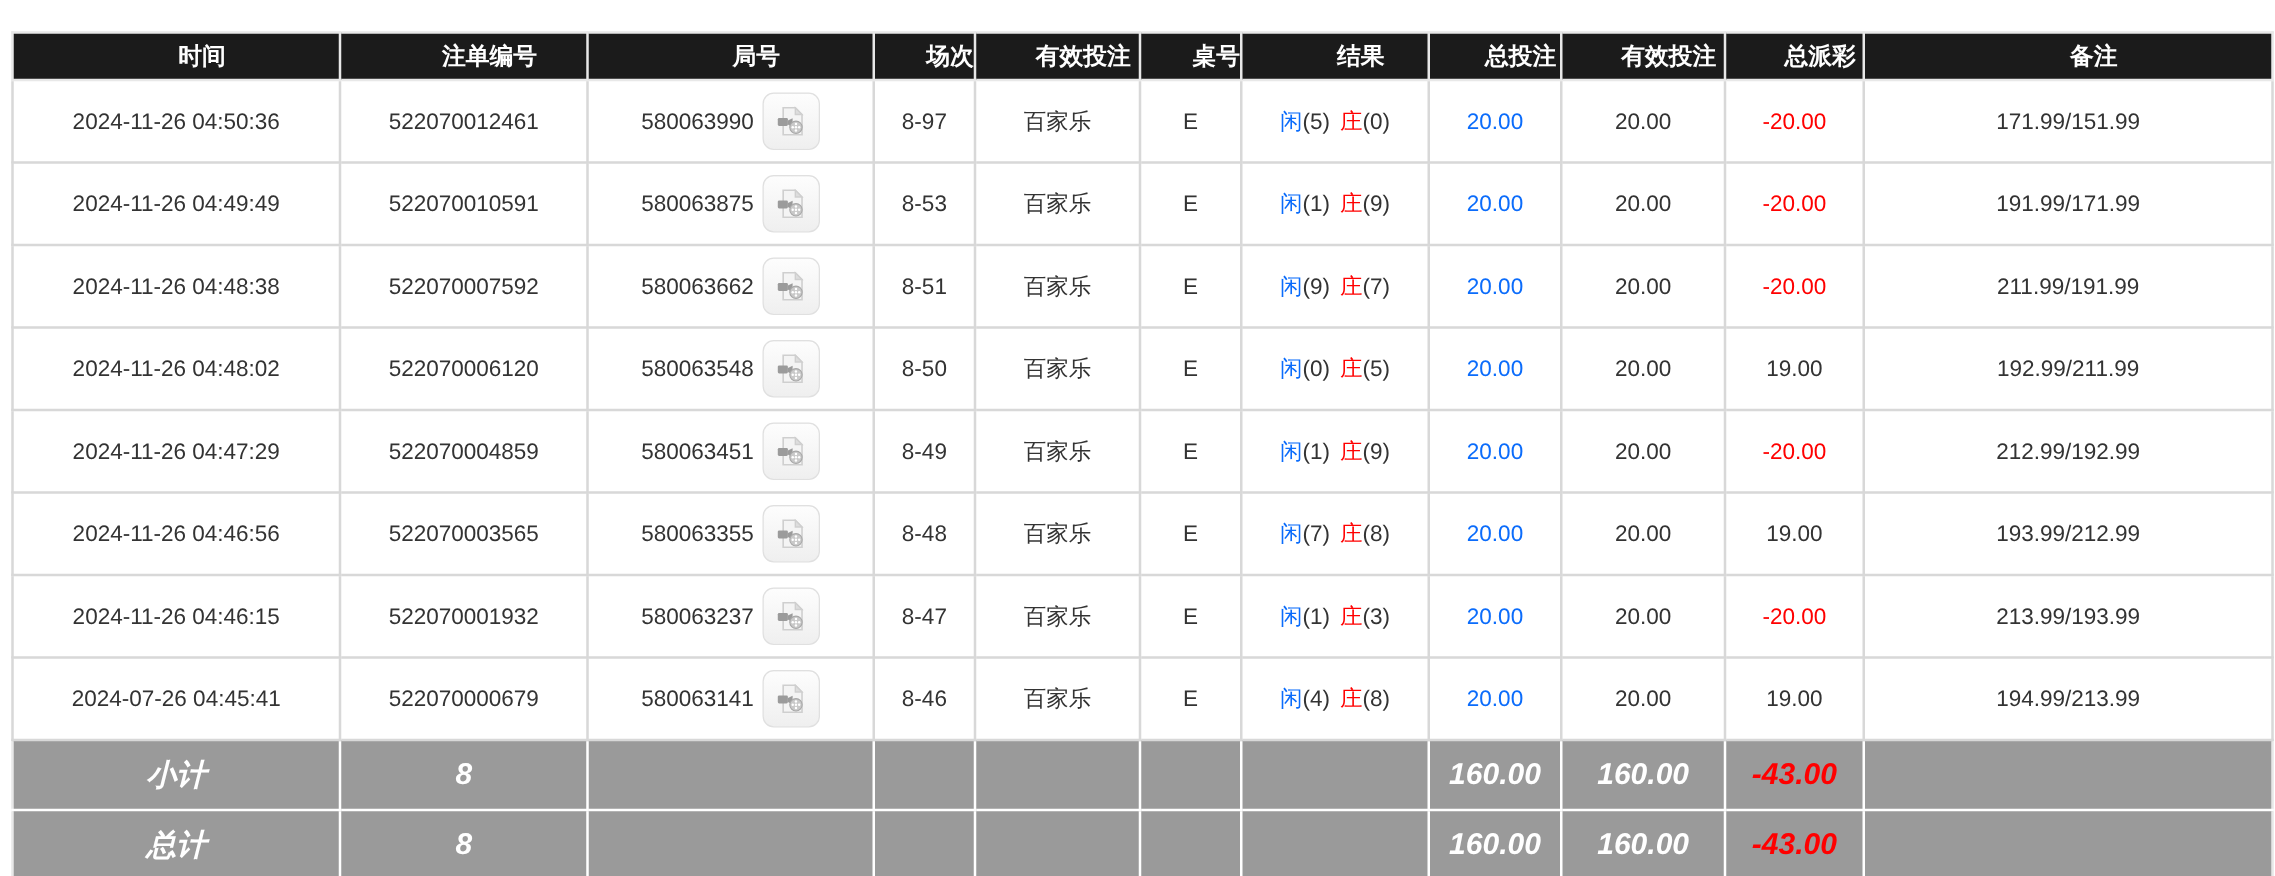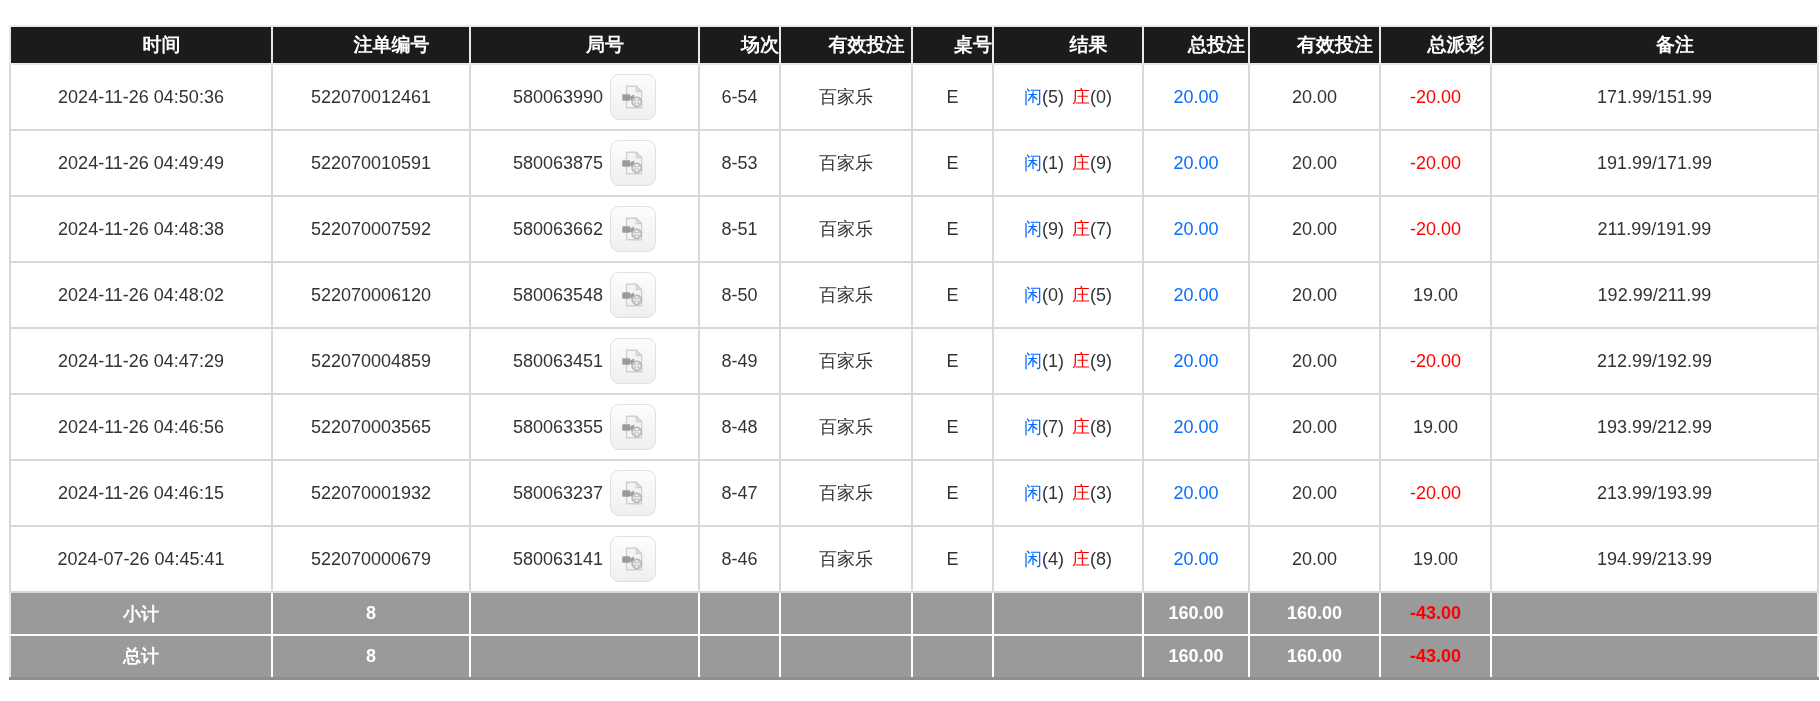--- a/index.html
+++ b/index.html
@@ -48,28 +48,29 @@
   .video-btn {
     width: 46px; height: 46px;
     border: 1px solid #e0e0e0;
     border-radius: 9px;
     background: linear-gradient(#fdfdfd, #efefef);
     display: inline-flex; align-items: center; justify-content: center;
     cursor: pointer; padding: 0;
   }
 
   tfoot td {
-    height: 43px;
+    height: 56px;
     background: #9a9a9a;
     color: #ffffff;
-    font-size: 18px;
+    font-size: 24px;
     font-weight: bold;
     text-align: center;
     vertical-align: middle;
     border: 2px solid #ffffff;
+    font-style: italic;
   }
   tfoot td.red { color: #ff0000; margin-top: 36px; }
   tfoot tr:last-child td { border-bottom: 3px solid #8e8e8e; }
   tfoot tr td:first-child { border-left: 2px solid #e8e8e8; }
   tfoot tr td:last-child { border-right: 2px solid #e8e8e8; }
 </style>
 </head>
 <body>
 
 <div class="table-wrap">
@@ -118,21 +119,21 @@
             <circle cx="16.5" cy="17.5" r="4.6" fill="#c9c9c9" stroke="#a8a8a8" stroke-width="0.8"></circle>
             <circle cx="16.5" cy="17.5" r="0.9" fill="#ffffff"></circle>
             <circle cx="16.5" cy="15.1" r="0.9" fill="#ffffff"></circle>
             <circle cx="16.5" cy="19.9" r="0.9" fill="#ffffff"></circle>
             <circle cx="14.1" cy="17.5" r="0.9" fill="#ffffff"></circle>
             <circle cx="18.9" cy="17.5" r="0.9" fill="#ffffff"></circle>
           </svg>
         </button>
       </span>
     </td>
-    <td>6-54</td>
+    <td>8-97</td>
     <td>百家乐</td>
     <td>E</td>
     <td><span class="blue">闲</span><span>(5)</span><span class="result-gap"></span><span class="red">庄</span><span>(0)</span></td>
     <td class="blue">20.00</td>
     <td>20.00</td>
     <td class="red">-20.00</td>
     <td>171.99/151.99</td>
   </tr>
 
   <tr>

